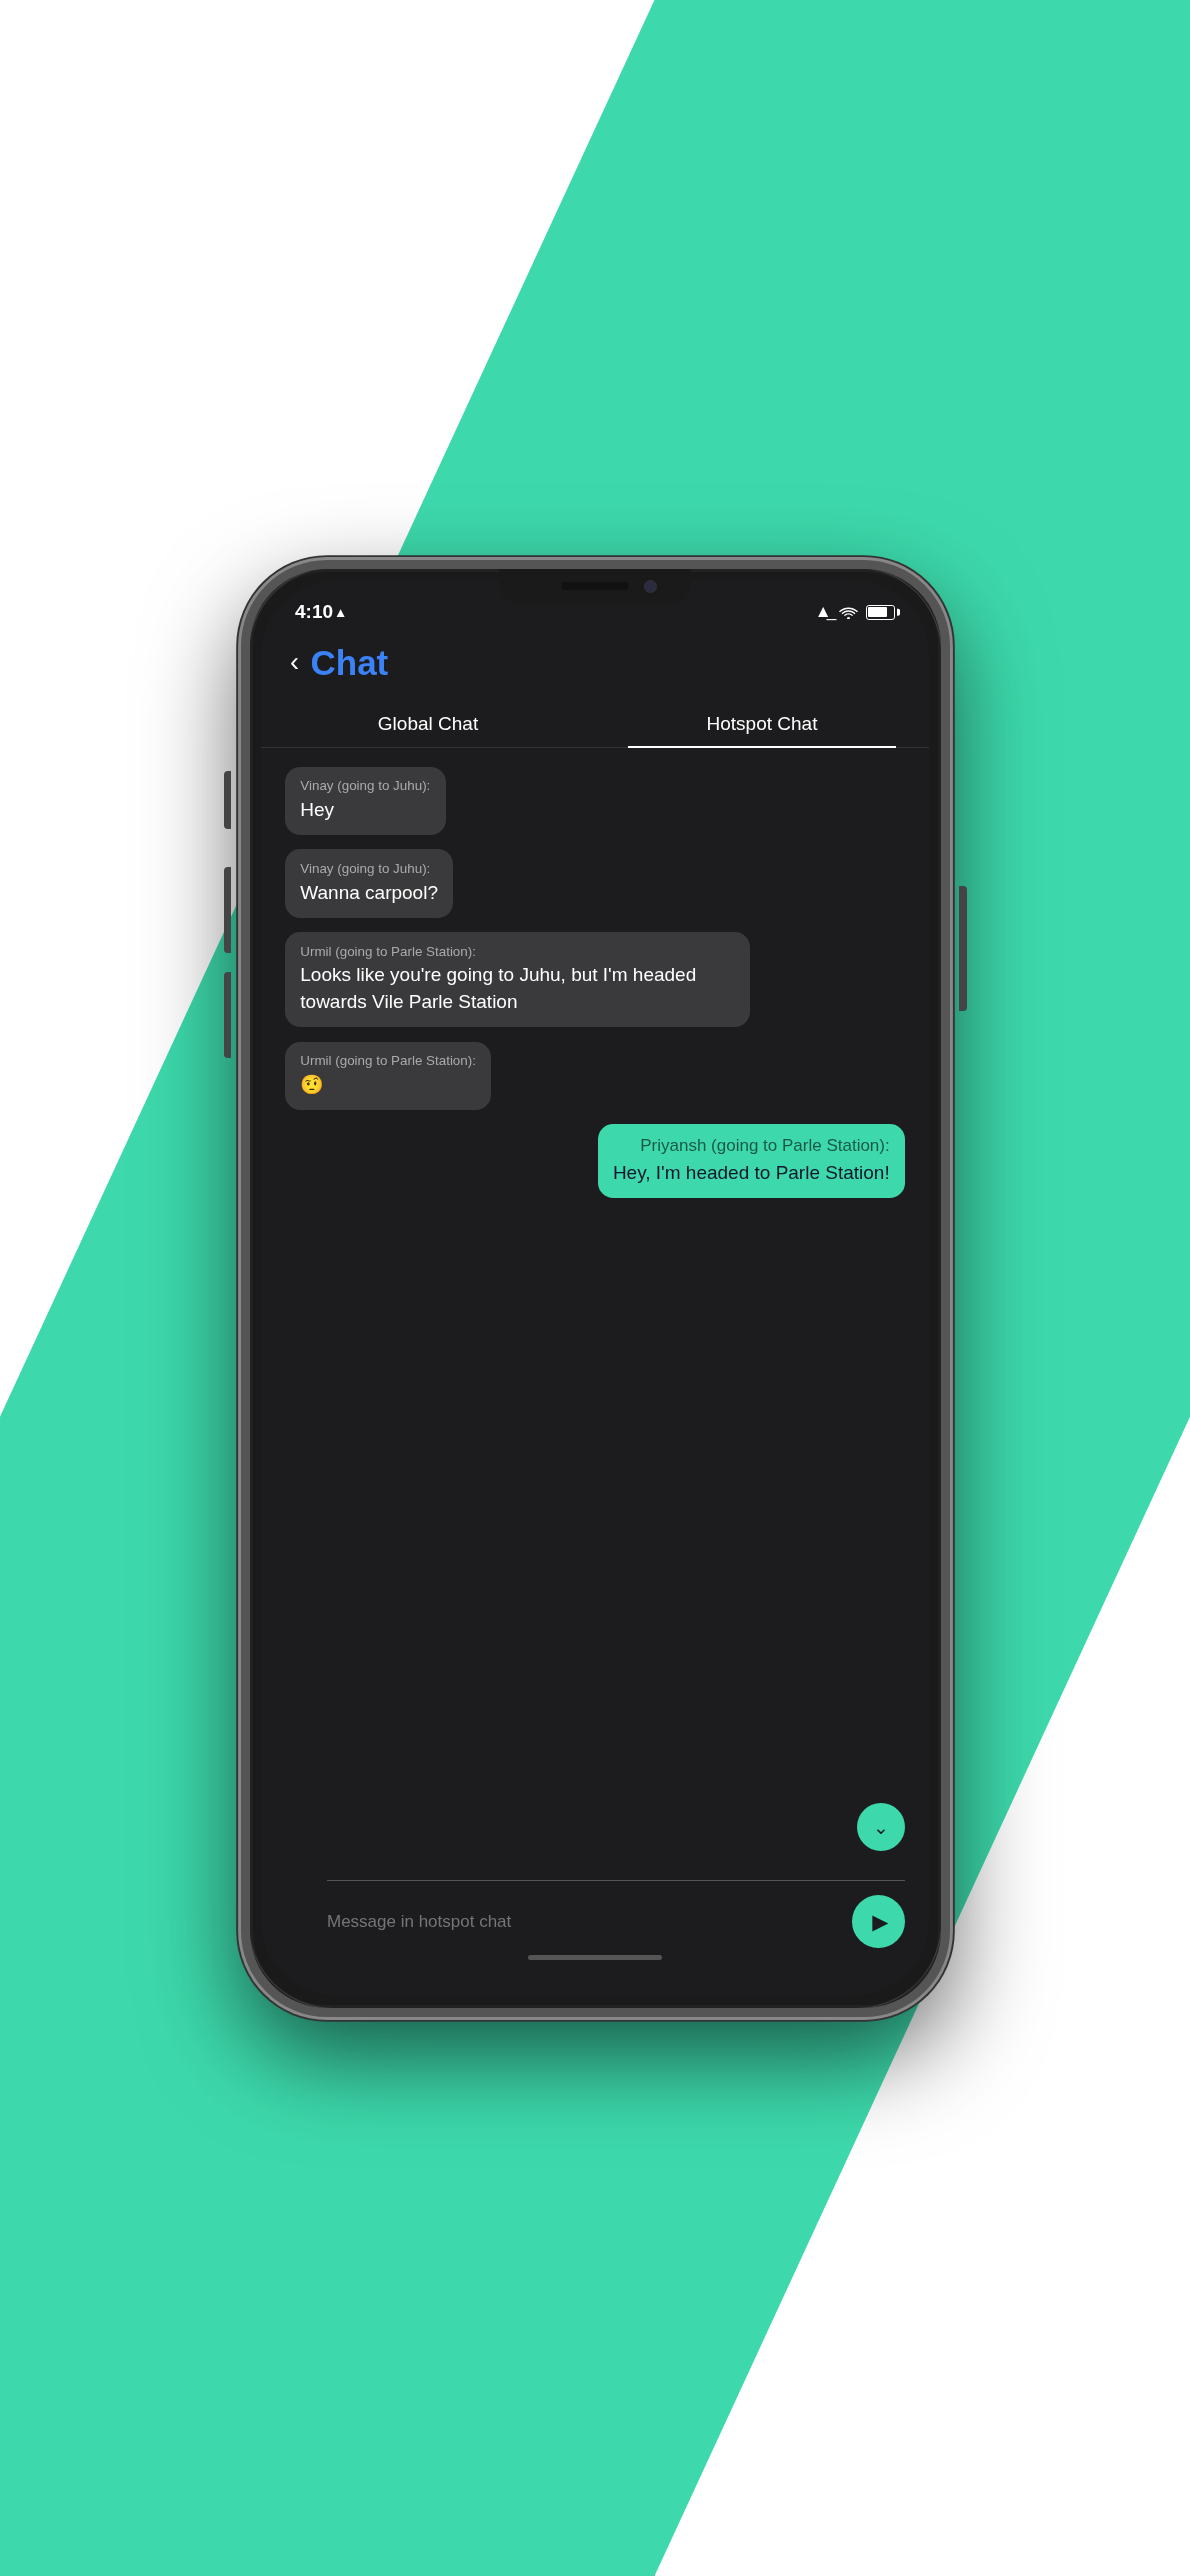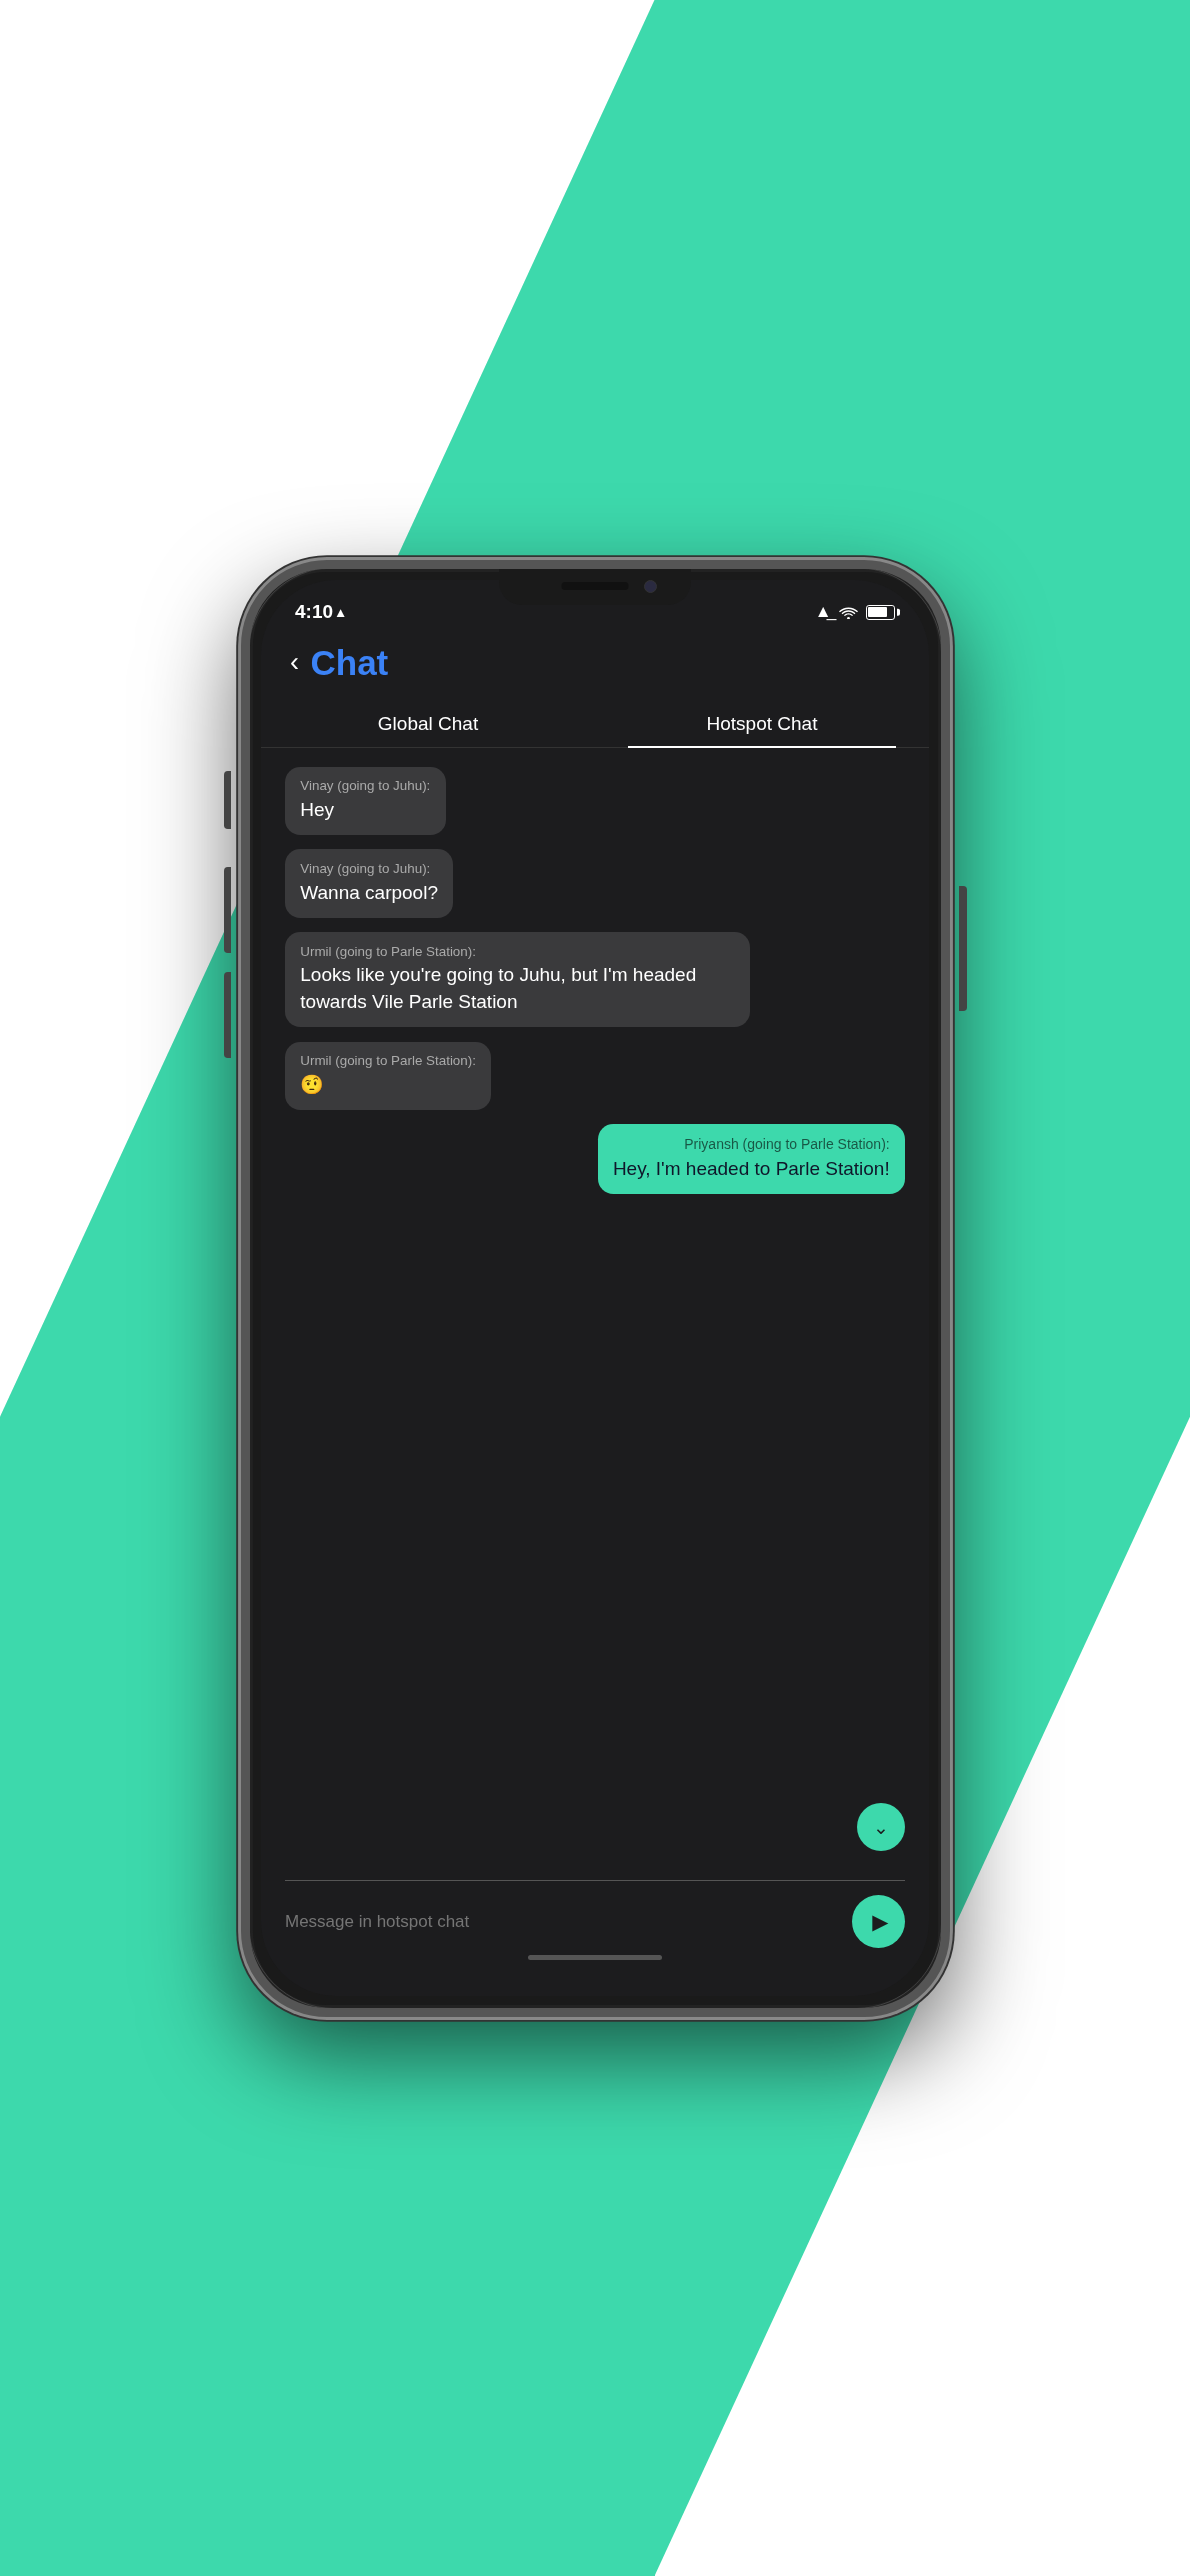--- a/index.html
+++ b/index.html
@@ -332,21 +332,21 @@
 
     .msg-bubble-sent {
       background: #3dd9ac;
       border-radius: 15.3px;
       padding: 11.5px 15.3px;
       text-align: right;
     }
 
     .msg-sender-sent {
       color: rgba(0,0,0,0.6);
-      font-size: 14px;
+      font-size: 17px;
       margin-bottom: 3.8px;
     }
 
     .msg-text-sent {
       color: #0f172a;
       font-size: 19px;
       line-height: 1.4;
     }
 
     
@@ -371,20 +371,21 @@
       color: #1c1c1e;
       font-size: 19px;
     }
 
     .input-row {
       display: flex;
       align-items: center;
       gap: 13px;
       border-top: 1px solid #555;
       padding-top: 14.4px;
+      margin-left: 42px;
     }
 
     .message-input {
       flex: 1;
       background: transparent;
       border: none;
       outline: none;
       color: #888;
       font-size: 17px;
     }

